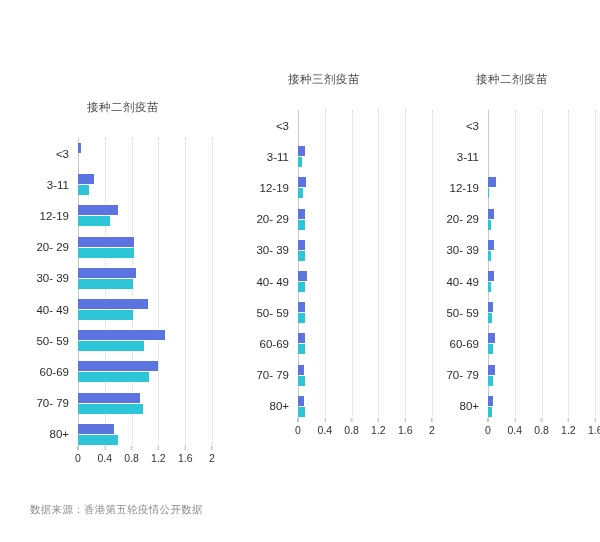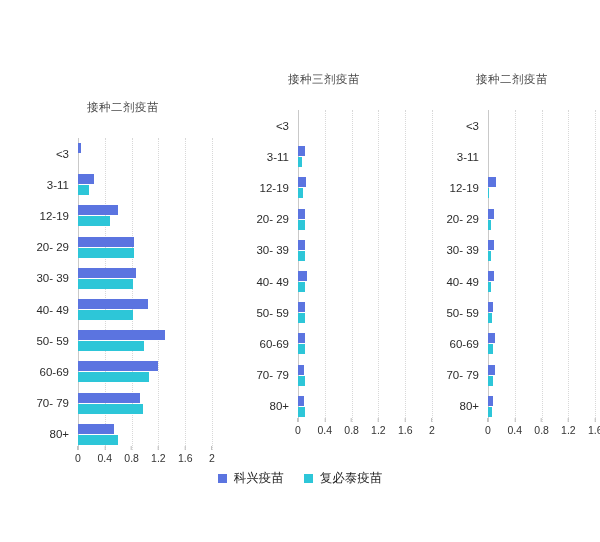--- a/index.html
+++ b/index.html
@@ -430,26 +430,17 @@
           <span class="xtick" style="left: 0%;"><span class="tickmark"></span>0</span>
           <span class="xtick" style="left: 20%;"><span class="tickmark"></span>0.4</span>
           <span class="xtick" style="left: 40%;"><span class="tickmark"></span>0.8</span>
           <span class="xtick" style="left: 60%;"><span class="tickmark"></span>1.2</span>
           <span class="xtick" style="left: 80%;"><span class="tickmark"></span>1.6</span>
         </div>
     </div>
 
   </div>
 
-  <div class="legend">
-      <div class="legend-item">
-        <span class="swatch" style="background: rgb(91, 116, 224);"></span>
-        <span>科兴疫苗</span>
-      </div>
-      <div class="legend-item">
-        <span class="swatch" style="background: rgb(45, 198, 216);"></span>
-        <span>复必泰疫苗</span>
-      </div>
-    </div>
-
+
+  <div class="source">数据来源：香港第五轮疫情公开数据</div>
 
 
 </div>
 
 </body></html>

